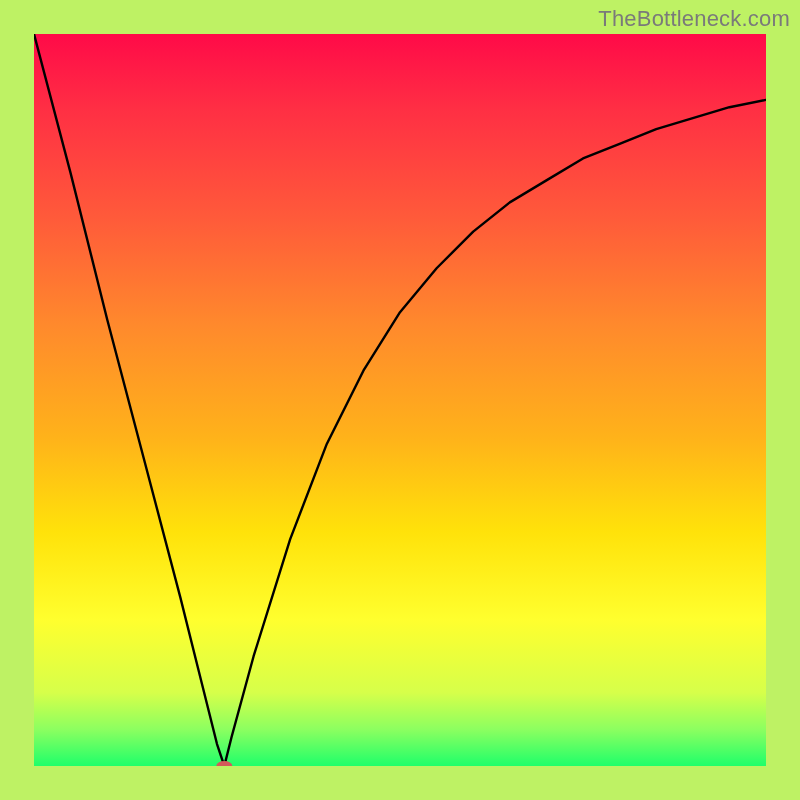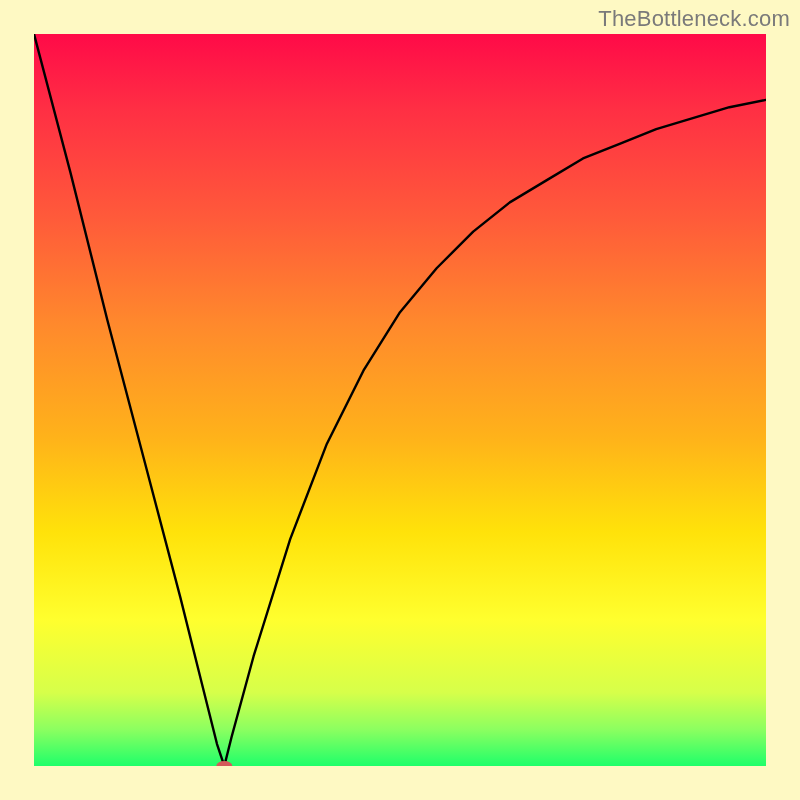--- a/index.html
+++ b/index.html
@@ -7,21 +7,21 @@
     padding: 0;
     width: 800px;
     height: 800px;
     background: #000;
     font-family: Arial, Helvetica, sans-serif;
   }
   .frame {
     position: relative;
     width: 800px;
     height: 800px;
-    background: #fef9c3;
+    background: #bef264;
   }
   .plot-area {
     position: absolute;
     left: 34px;
     top: 34px;
     width: 732px;
     height: 732px;
     
     background: linear-gradient(
       to bottom,

